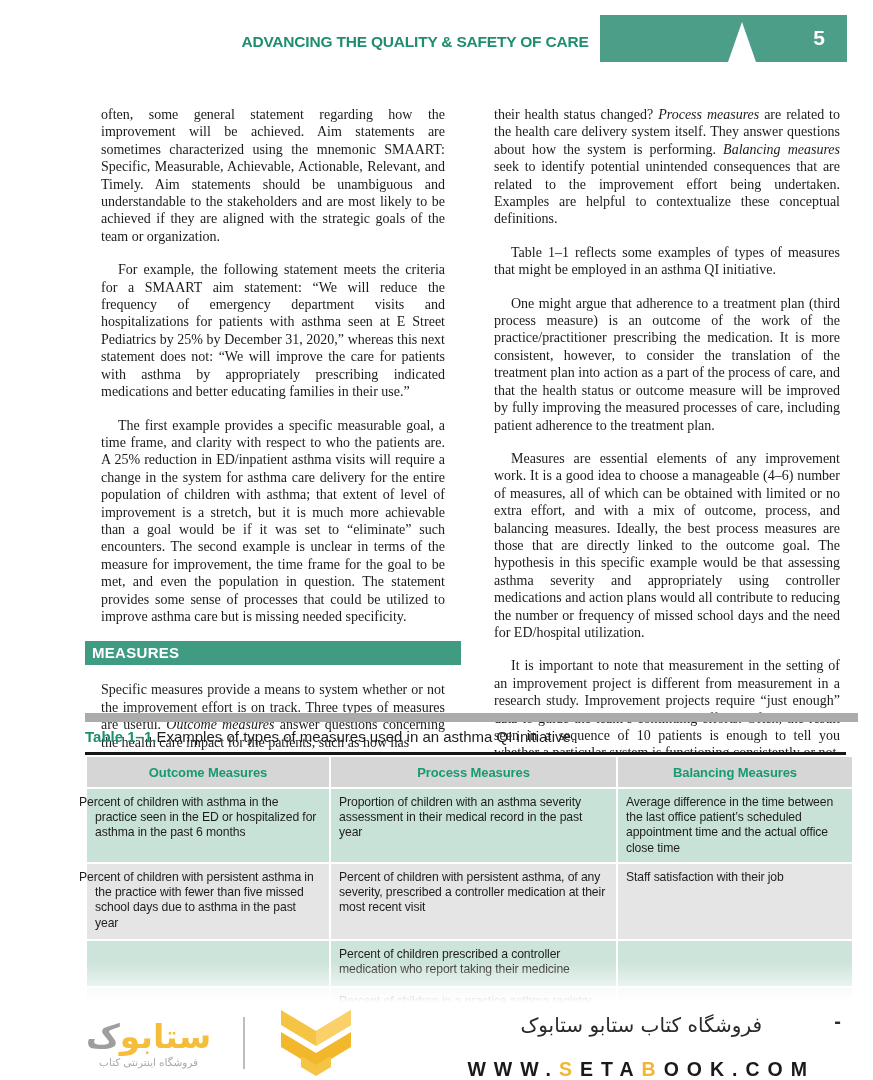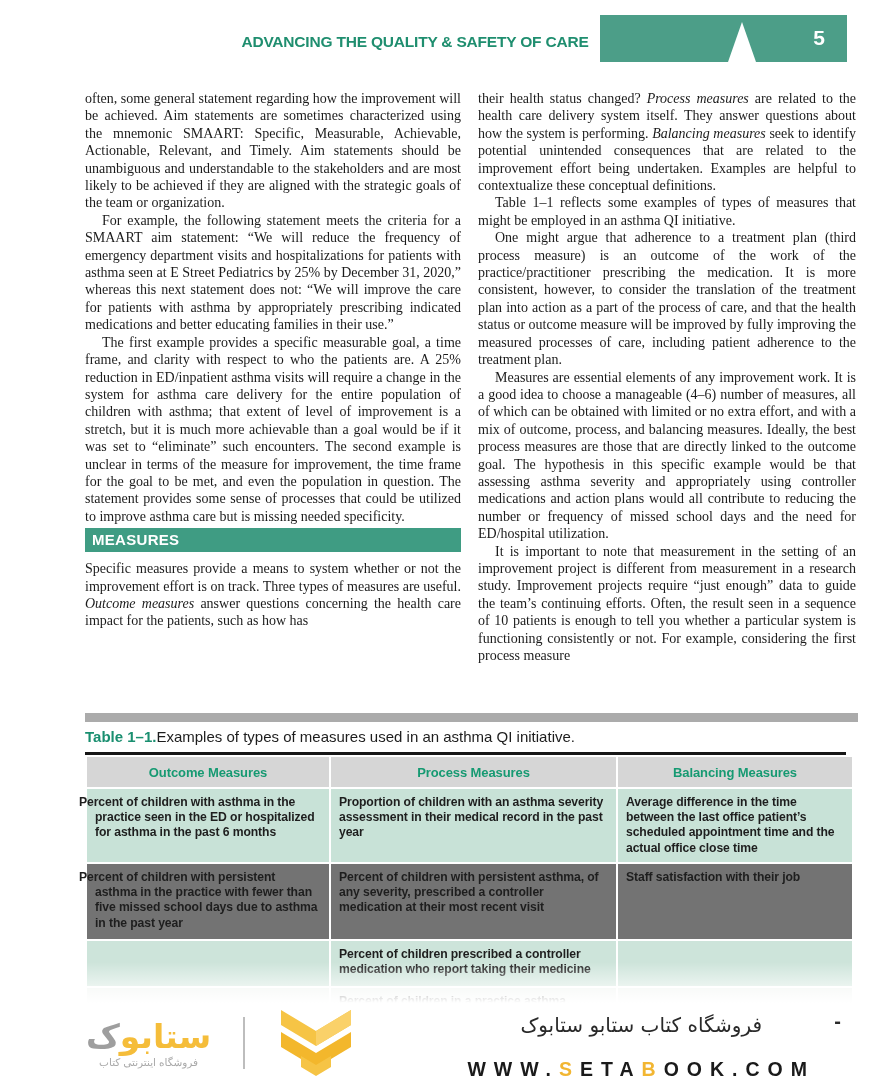--- a/index.html
+++ b/index.html
@@ -23,21 +23,21 @@
     border-bottom:40px solid #ffffff;
   }
   .hdr-pagenum{
     position:absolute;right:22px;top:11px;color:#ffffff;
     font-family:"Liberation Sans", sans-serif;font-weight:bold;font-size:21px;
   }
   
   .col{position:absolute;top:90px;font-size:14px;line-height:17.4px;text-align:justify;}
   .col-left{left:85px;width:376px;}
   .col-right{left:478px;width:378px;}
-  .body-p{margin:0;}
+  .body-p{margin:16px;}
   .body-p.indent{text-indent:17px;}
   .body-p i{font-style:italic;}
   .measures-bar{
     margin:3px 0 8px 0;background:#3f9c83;color:#ffffff;
     font-family:"Liberation Sans", sans-serif;font-weight:bold;font-size:15px;
     letter-spacing:0.3px;padding:3px 0 3px 7px;line-height:18px;
   }
   
   .gray-bar{position:absolute;left:85px;top:713px;width:773px;height:9px;background:#ababab;}
   .tbl-caption{
@@ -53,25 +53,25 @@
   table.measures col.c1{width:242px;}
   table.measures col.c2{width:285px;}
   table.measures col.c3{width:234px;}
   table.measures th{
     background:#d6d6d6;color:#169a72;font-family:"Liberation Sans", sans-serif;
     font-weight:bold;font-size:13px;height:28px;text-align:center;vertical-align:middle;
     letter-spacing:-0.1px;
   }
   table.measures td{
     font-family:"Liberation Sans", sans-serif;font-size:12.2px;line-height:15.2px;
-    letter-spacing:-0.1px;vertical-align:top;padding:6px 10px 5px 8px;color:#1e1e1e;font-weight:bold;
+    letter-spacing:-0.1px;vertical-align:top;padding:6px 10px 5px 8px;color:#1e1e1e;
   }
   td.hang{padding-left:24px;text-indent:-16px;}
   tr.row-teal td{background:#c8e2d7;}
-  tr.row-light td{background:#737373;}
+  tr.row-light td{background:#e5e5e5;}
   tr.row-teal2 td{background:#cde4da;}
   tr.row-light2 td{background:#ecf2ee;}
   tr.r1 td{height:62px;}
   tr.r2 td{height:64px;}
   tr.r3 td{height:34px;}
   tr.r4 td{height:50px;}
   .fade{
     position:absolute;left:0;top:962px;width:873px;height:48px;
     background:linear-gradient(to bottom, rgba(255,255,255,0), #ffffff 85%);
   }

